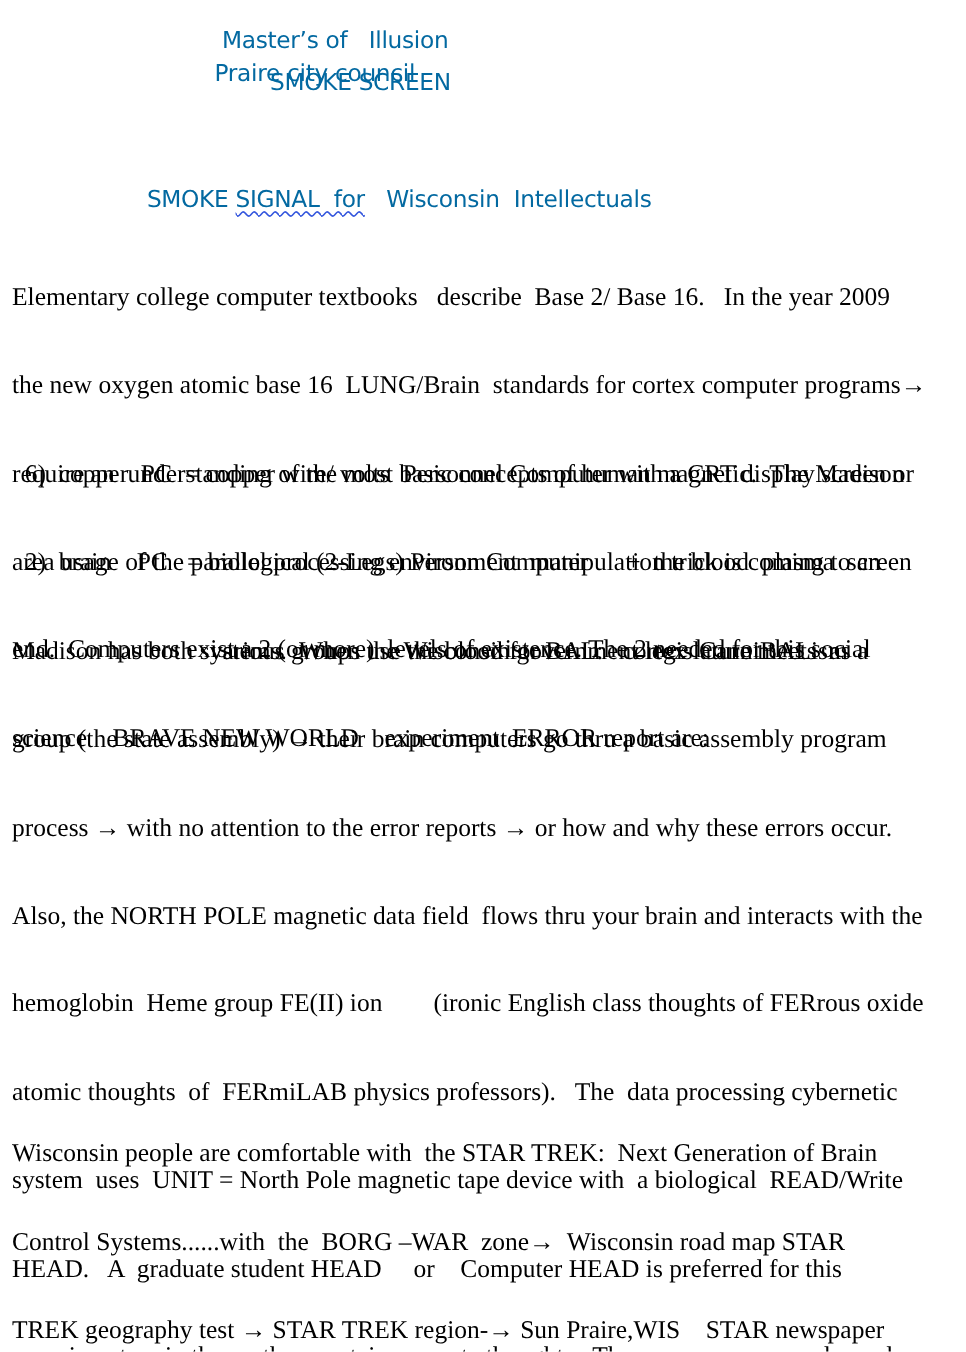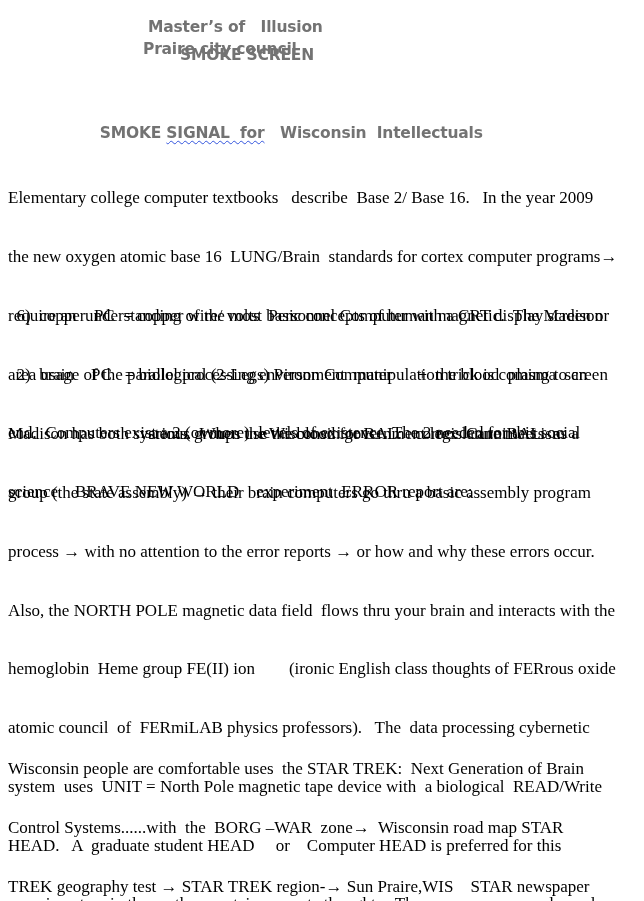--- a/index.html
+++ b/index.html
@@ -2,24 +2,23 @@
 <html><head>
 <meta charset="utf-8">
 <style>
   html, body { margin: 0; padding: 0; background: #ffffff; }
   body { width: 644px; height: 901px; overflow: hidden; position: relative; }
   .page { position: absolute; left: 0; top: 0; width: 644px; height: 901px; }
   .heading {
     position: absolute;
     font-family: "DejaVu Sans", sans-serif;
     font-size: 15.5px;
-    color: #737373;
+    color: #0369a1;
     white-space: pre;
     letter-spacing: -0.2px;
-    font-weight: bold;
   }
   .body-text {
     position: absolute;
     left: 8px;
     font-family: "Liberation Serif", serif;
     font-size: 17px;
     line-height: 19.6px;
     color: #000;
     white-space: pre;
   }
@@ -53,35 +52,35 @@
     <div class="line">  2)  brain    PC   = biological (2-Legs) Person Computer      +  the blood  plasma  screen</div>
     <div class="line">                               various groups use the blood for BAL:   cortex  CanniBALism</div>
   </div>
 
   <div class="body-text" style="top:385px;">
     <div class="line">Madison has both systems.  When the Wisconsin government legislature meets  as a</div>
     <div class="line">group (the state assembly) → their brain computers go thru a basic assembly program</div>
     <div class="line">process → with no attention to the error reports → or how and why these errors occur.</div>
     <div class="line">Also, the NORTH POLE magnetic data field  flows thru your brain and interacts with the</div>
     <div class="line">hemoglobin  Heme group FE(II) ion        (ironic English class thoughts of FERrous oxide</div>
-    <div class="line">atomic council  of  FERmiLAB physics professors).   The  data processing cybernetic</div>
+    <div class="line">atomic thoughts  of  FERmiLAB physics professors).   The  data processing cybernetic</div>
     <div class="line">system  uses  UNIT = North Pole magnetic tape device with  a biological  READ/Write</div>
     <div class="line">HEAD.   A  graduate student HEAD     or    Computer HEAD is preferred for this</div>
     <div class="line">experiment → in theory they contain accurate thoughts.  The reason many people read</div>
     
     
     
     
     
     
     
   </div>
 
   <div class="body-text" style="top:720px;">
-    <div class="line">Wisconsin people are comfortable uses  the STAR TREK:  Next Generation of Brain</div>
+    <div class="line">Wisconsin people are comfortable with  the STAR TREK:  Next Generation of Brain</div>
     <div class="line">Control Systems......with  the  BORG –WAR  zone→  Wisconsin road map STAR</div>
     <div class="line">TREK geography test → STAR TREK region-→ Sun Praire,WIS    STAR newspaper</div>
     
     
     
     
     
     
   </div>
 

